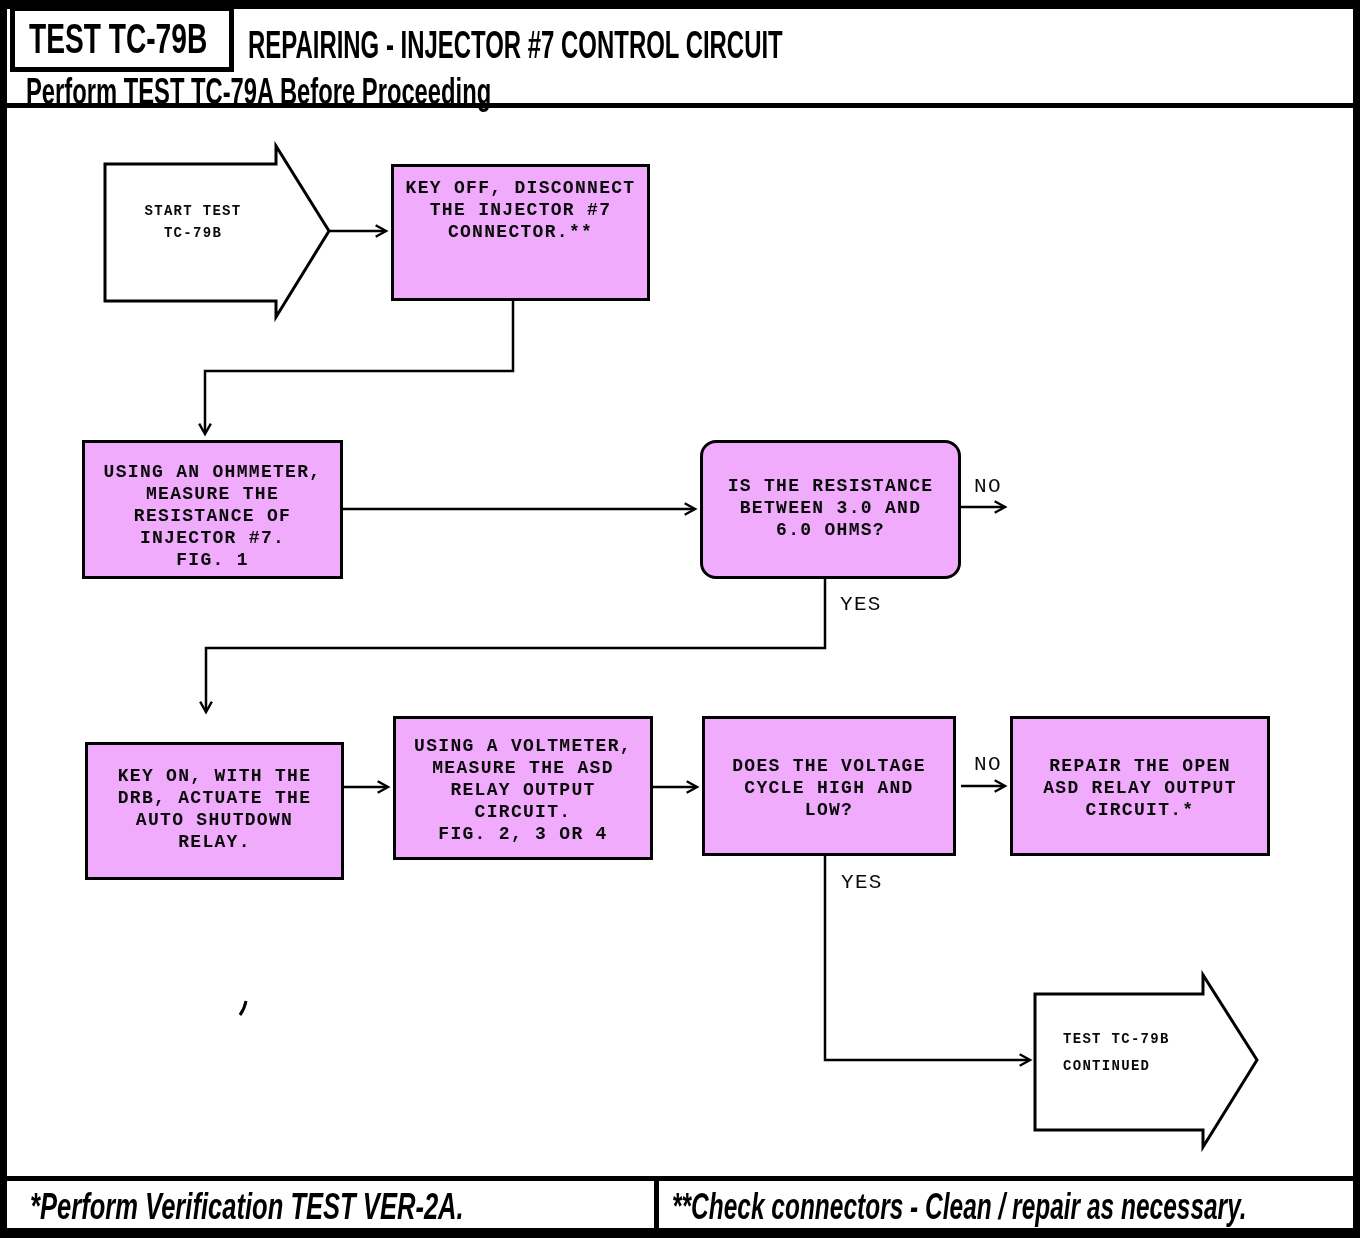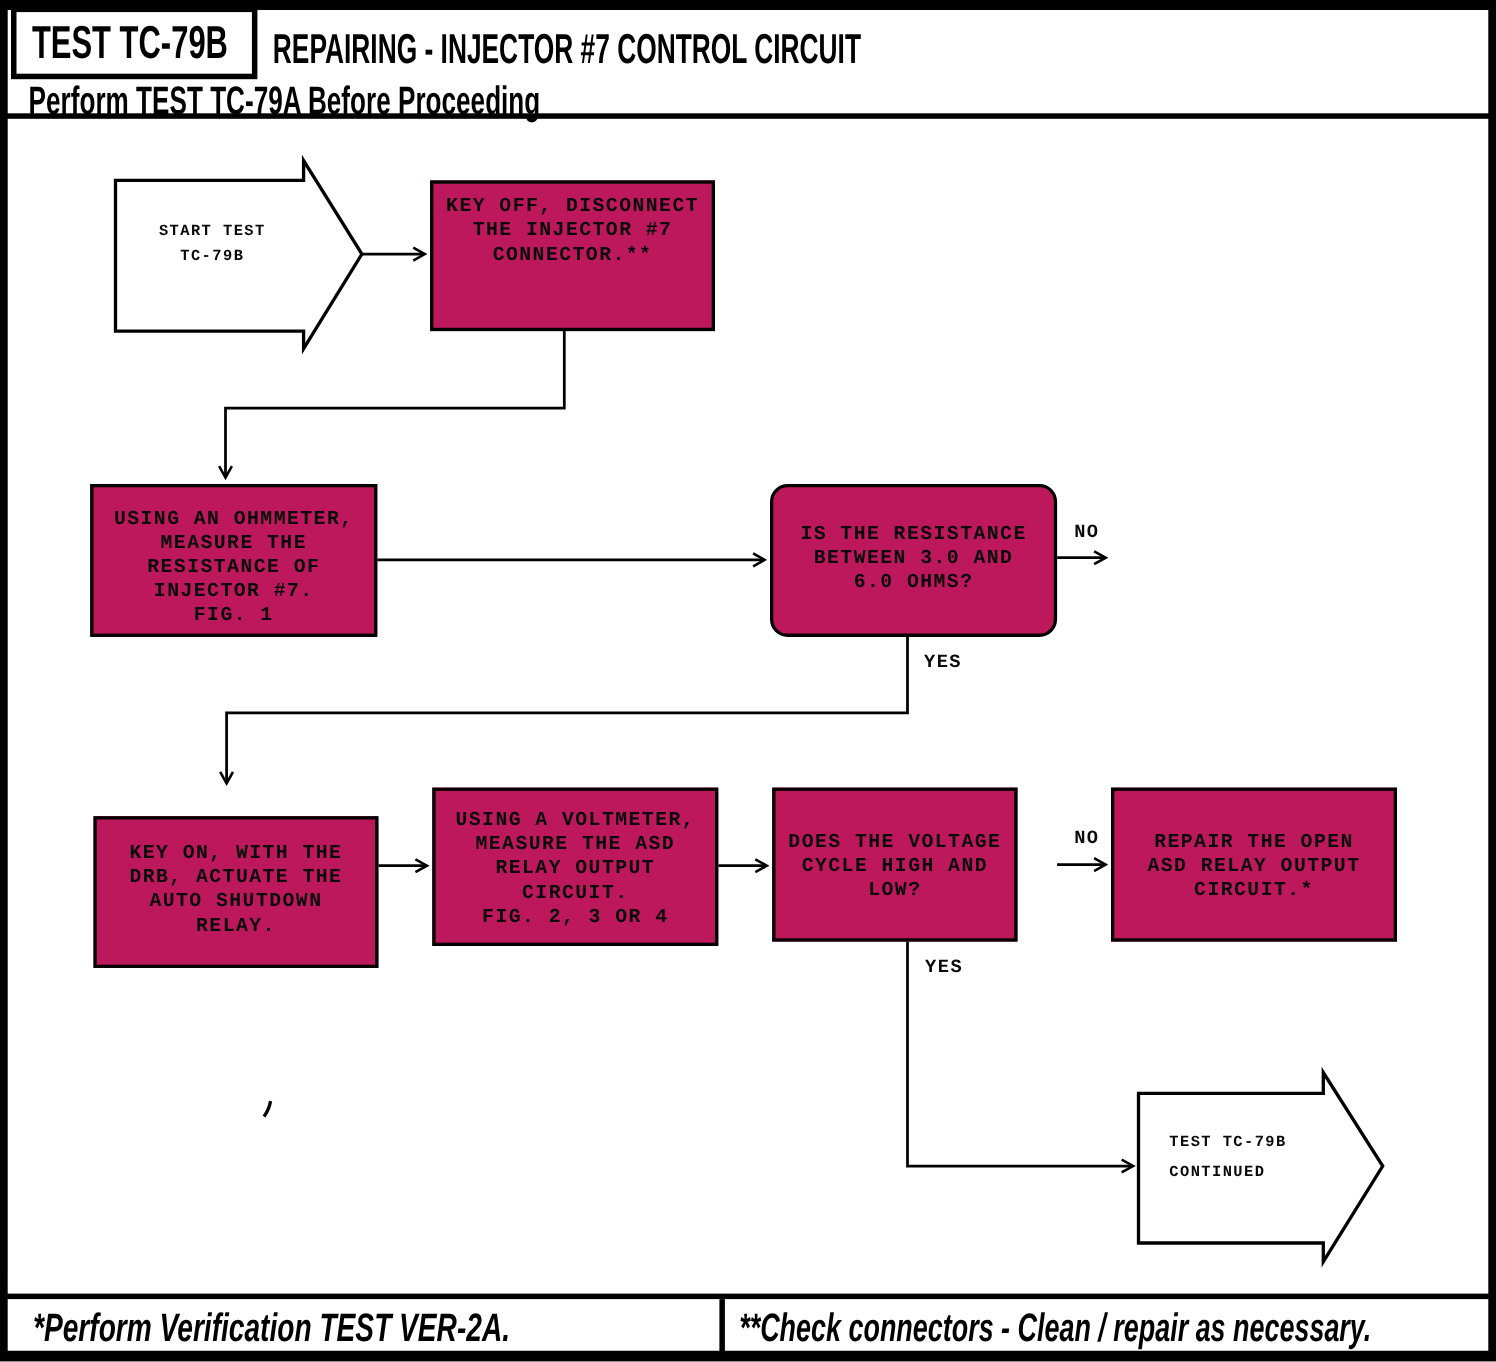--- a/index.html
+++ b/index.html
@@ -60,21 +60,21 @@
     white-space: nowrap; transform-origin: left center;
     z-index: 4;
   }
   .footer-left  { left: 30px;  transform: scaleX(0.71); }
   .footer-right { left: 672px; transform: scaleX(0.68); }
   
   .flow-svg { position: absolute; inset: 0; z-index: 1; }
   .fbox {
     position: absolute;
     border: 3px solid #000;
-    background: #be185d;
+    background: #f0abfc;
     z-index: 2;
     font-family: "Liberation Mono", "DejaVu Sans Mono", monospace;
     font-weight: bold;
     font-size: 18px;
     line-height: 22px;
     letter-spacing: 1.3px;
     text-align: center;
     white-space: pre-line;
     color: #0a0a0a;
   }
@@ -86,33 +86,33 @@
     font-size: 14px;
     line-height: 22px;
     letter-spacing: 1.3px;
     white-space: pre-line;
     color: #0a0a0a;
   }
   .edge-label {
     position: absolute;
     z-index: 3;
     font-family: "Liberation Mono", "DejaVu Sans Mono", monospace;
-    font-weight: bold;
-    font-size: 17px;
+    font-weight: normal;
+    font-size: 21px;
     letter-spacing: 1.3px;
     color: #0a0a0a;
   }
   
   .b-keyoff    { left: 391px;  top: 164px; width: 259px; height: 137px; padding-top: 10px; }
   .b-ohmmeter  { left: 82px;   top: 440px; width: 261px; height: 139px; padding-top: 18px; }
   .b-decision1 { left: 700px;  top: 440px; width: 261px; height: 139px; padding-top: 32px; border-radius: 16px; }
   .b-replace   { left: 1010px; top: 440px; width: 259px; height: 136px; padding-top: 36px; }
   .b-keyon     { left: 85px;   top: 718px; width: 259px; height: 138px; padding-top: 20px; margin-top: 24px; }
   .b-voltmeter { left: 393px;  top: 716px; width: 260px; height: 144px; padding-top: 16px; }
-  .b-decision2 { left: 702px;  top: 716px; width: 223px; height: 140px; padding-top: 36px; }
+  .b-decision2 { left: 702px;  top: 716px; width: 254px; height: 140px; padding-top: 36px; }
   .b-repair    { left: 1010px; top: 716px; width: 260px; height: 140px; padding-top: 36px; }
   .l-start { left: 105px;  top: 200px; width: 176px; text-align: center; }
   .l-end   { left: 1063px; top: 1026px; text-align: left; line-height: 27px; }
   .l-no1  { left: 966px; top: 475px; width: 44px; text-align: center; }
   .l-yes1 { left: 840px; top: 593px; }
   .l-no2  { left: 966px; top: 753px; width: 44px; text-align: center; }
   .l-yes2 { left: 841px; top: 871px; }
 </style>
 </head>
 <body>

